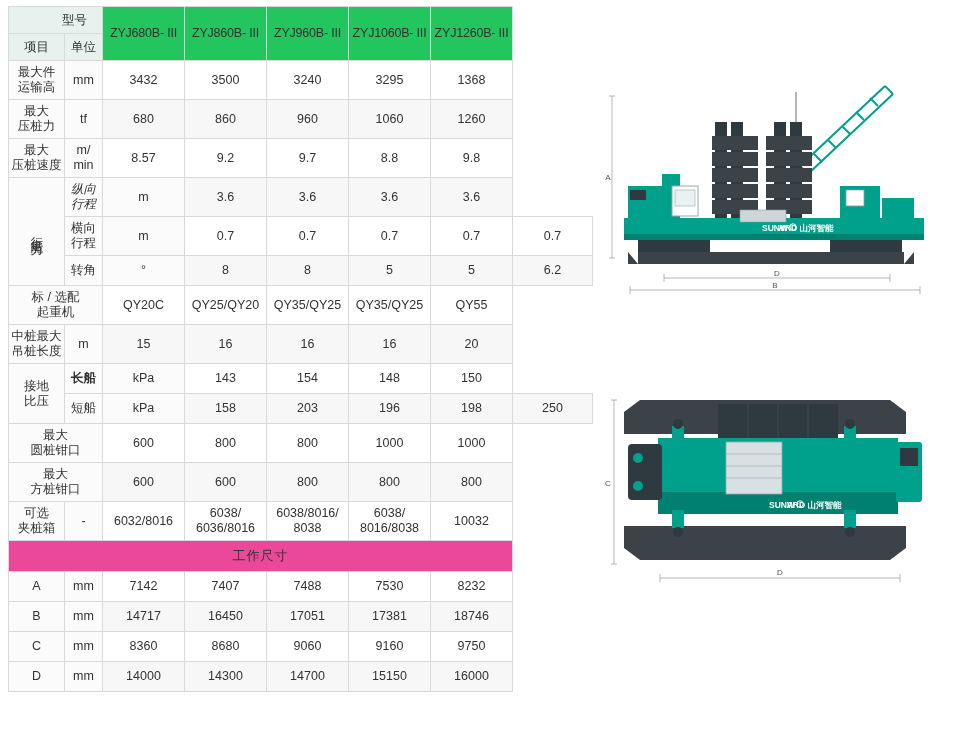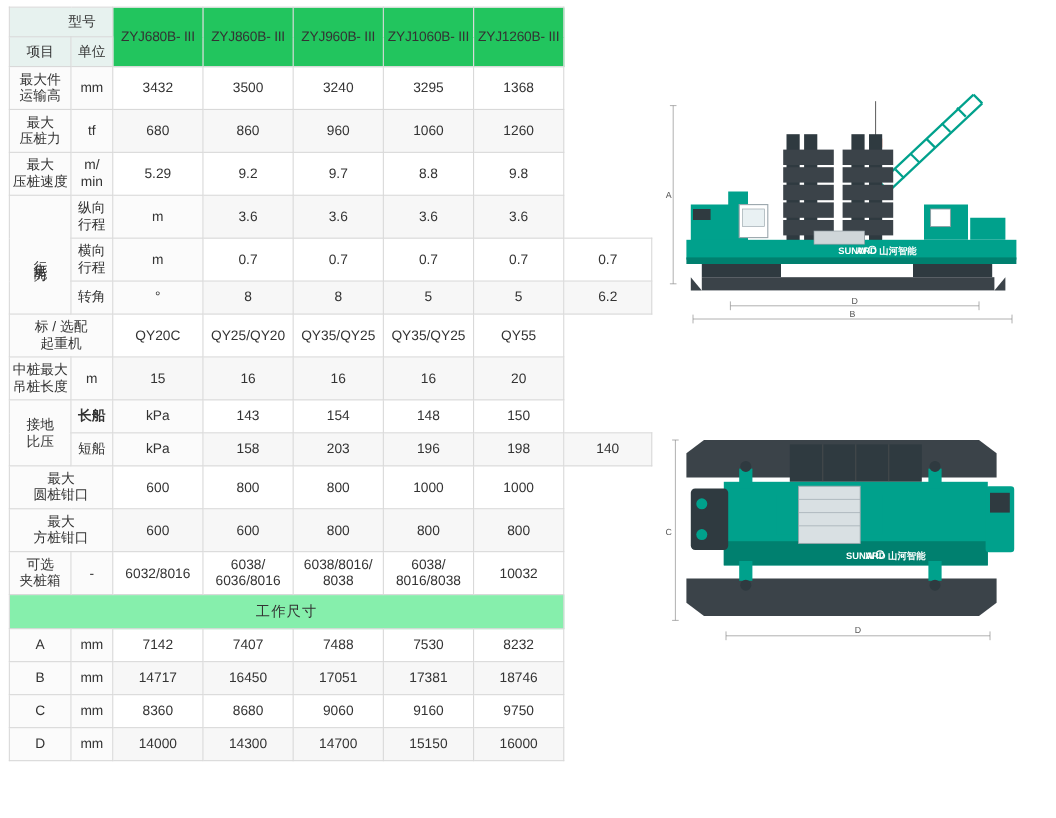--- a/index.html
+++ b/index.html
@@ -61,21 +61,21 @@
     background: #fbfbfb;
     font-size: 12.5px;
   }
   .row-h {
     height: 39px;
   }
   .row-h-sm {
     height: 30px;
   }
   .section-band td {
-    background: #86efac;
+    background: #ec4899;
     color: #ffffff;
     font-weight: bold;
     height: 26px;
     font-size: 13px;
     letter-spacing: 1px;
     border: 1px solid #00897a;
   }
   .vert-lbl {
     font-size: 12.5px;
     width: 26px;
@@ -169,32 +169,32 @@
 
         <tr class="row-h">
           <td class="lbl">
             <span>最大</span><br>
             <span>压桩速度</span>
           </td>
           <td class="lbl">
             <span>m/</span><br>
             <span>min</span>
           </td>
-          <td>5.29</td>
+          <td>8.57</td>
           <td>9.2</td>
           <td>9.7</td>
           <td>8.8</td>
           <td>9.8</td>
         </tr>
 
         <tr class="row-h row-alt">
           <td class="lbl vert-lbl" rowspan="3" style="width:26px;">
             <span class="vert-inner">行走能力</span>
           </td>
-          <td class="lbl" style="width:30px;">
+          <td class="lbl" style="width:30px;font-style:italic;">
             <span>纵向</span><br>
             <span>行程</span>
           </td>
           <td class="lbl">m</td>
           <td>3.6</td>
           <td>3.6</td>
           <td>3.6</td>
           <td>3.6</td>
         </tr>
 
@@ -259,21 +259,21 @@
           <td>148</td>
           <td>150</td>
         </tr>
         <tr class="row-h-sm row-alt">
           <td class="lbl">短船</td>
           <td class="lbl">kPa</td>
           <td>158</td>
           <td>203</td>
           <td>196</td>
           <td>198</td>
-          <td>140</td>
+          <td>250</td>
         </tr>
 
         <tr class="row-h">
           <td class="lbl" colspan="2">
             <span>最大</span><br>
             <span>圆桩钳口</span>
           </td>
           <td>600</td>
           <td>800</td>
           <td>800</td>

